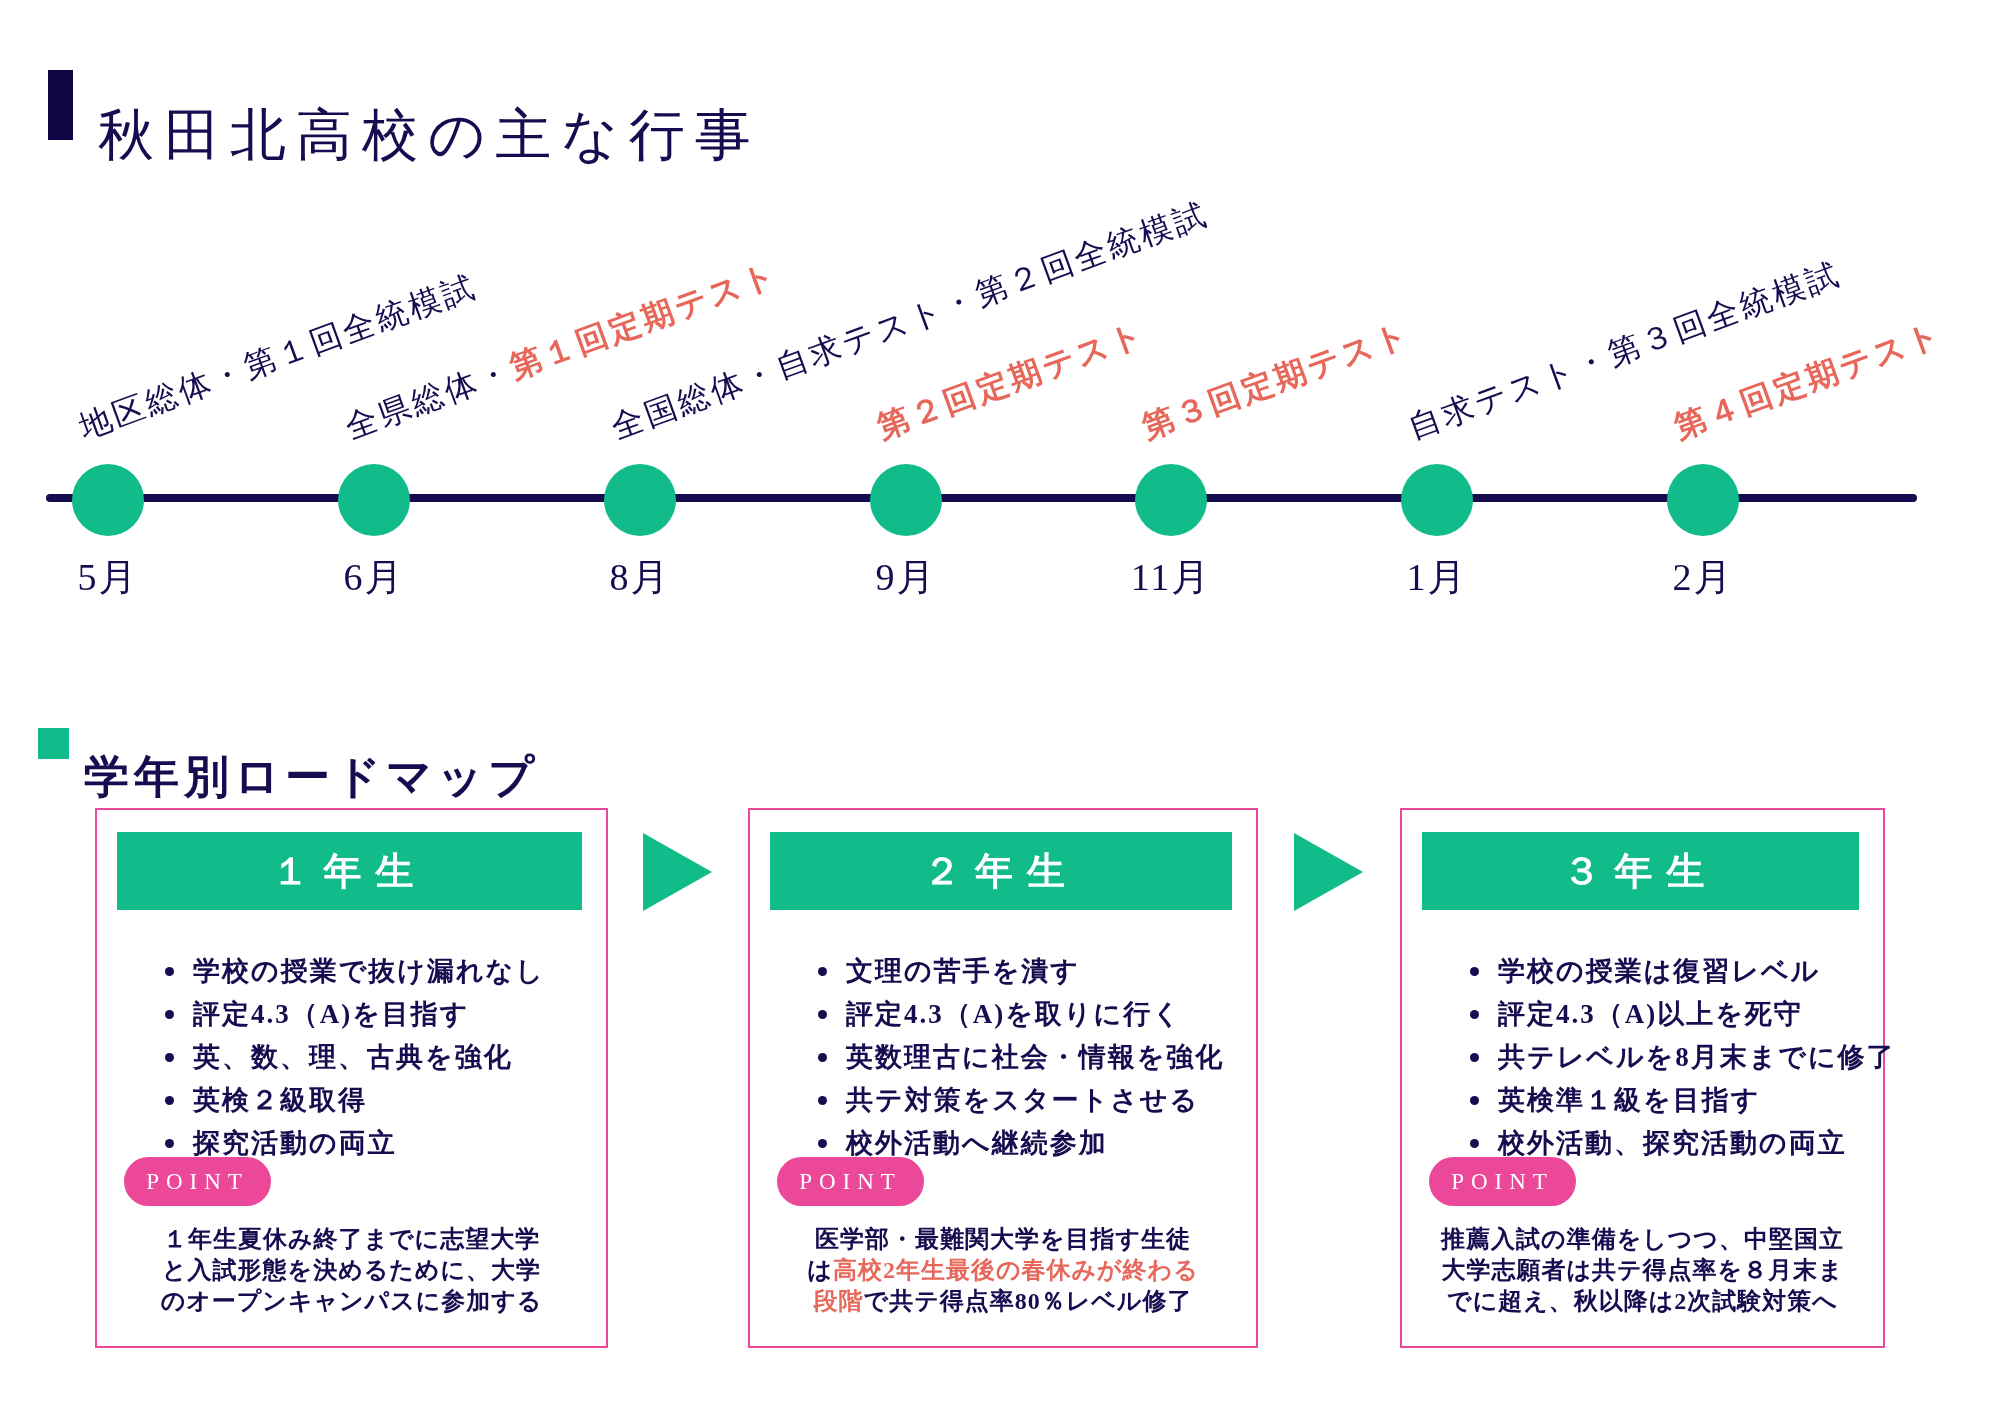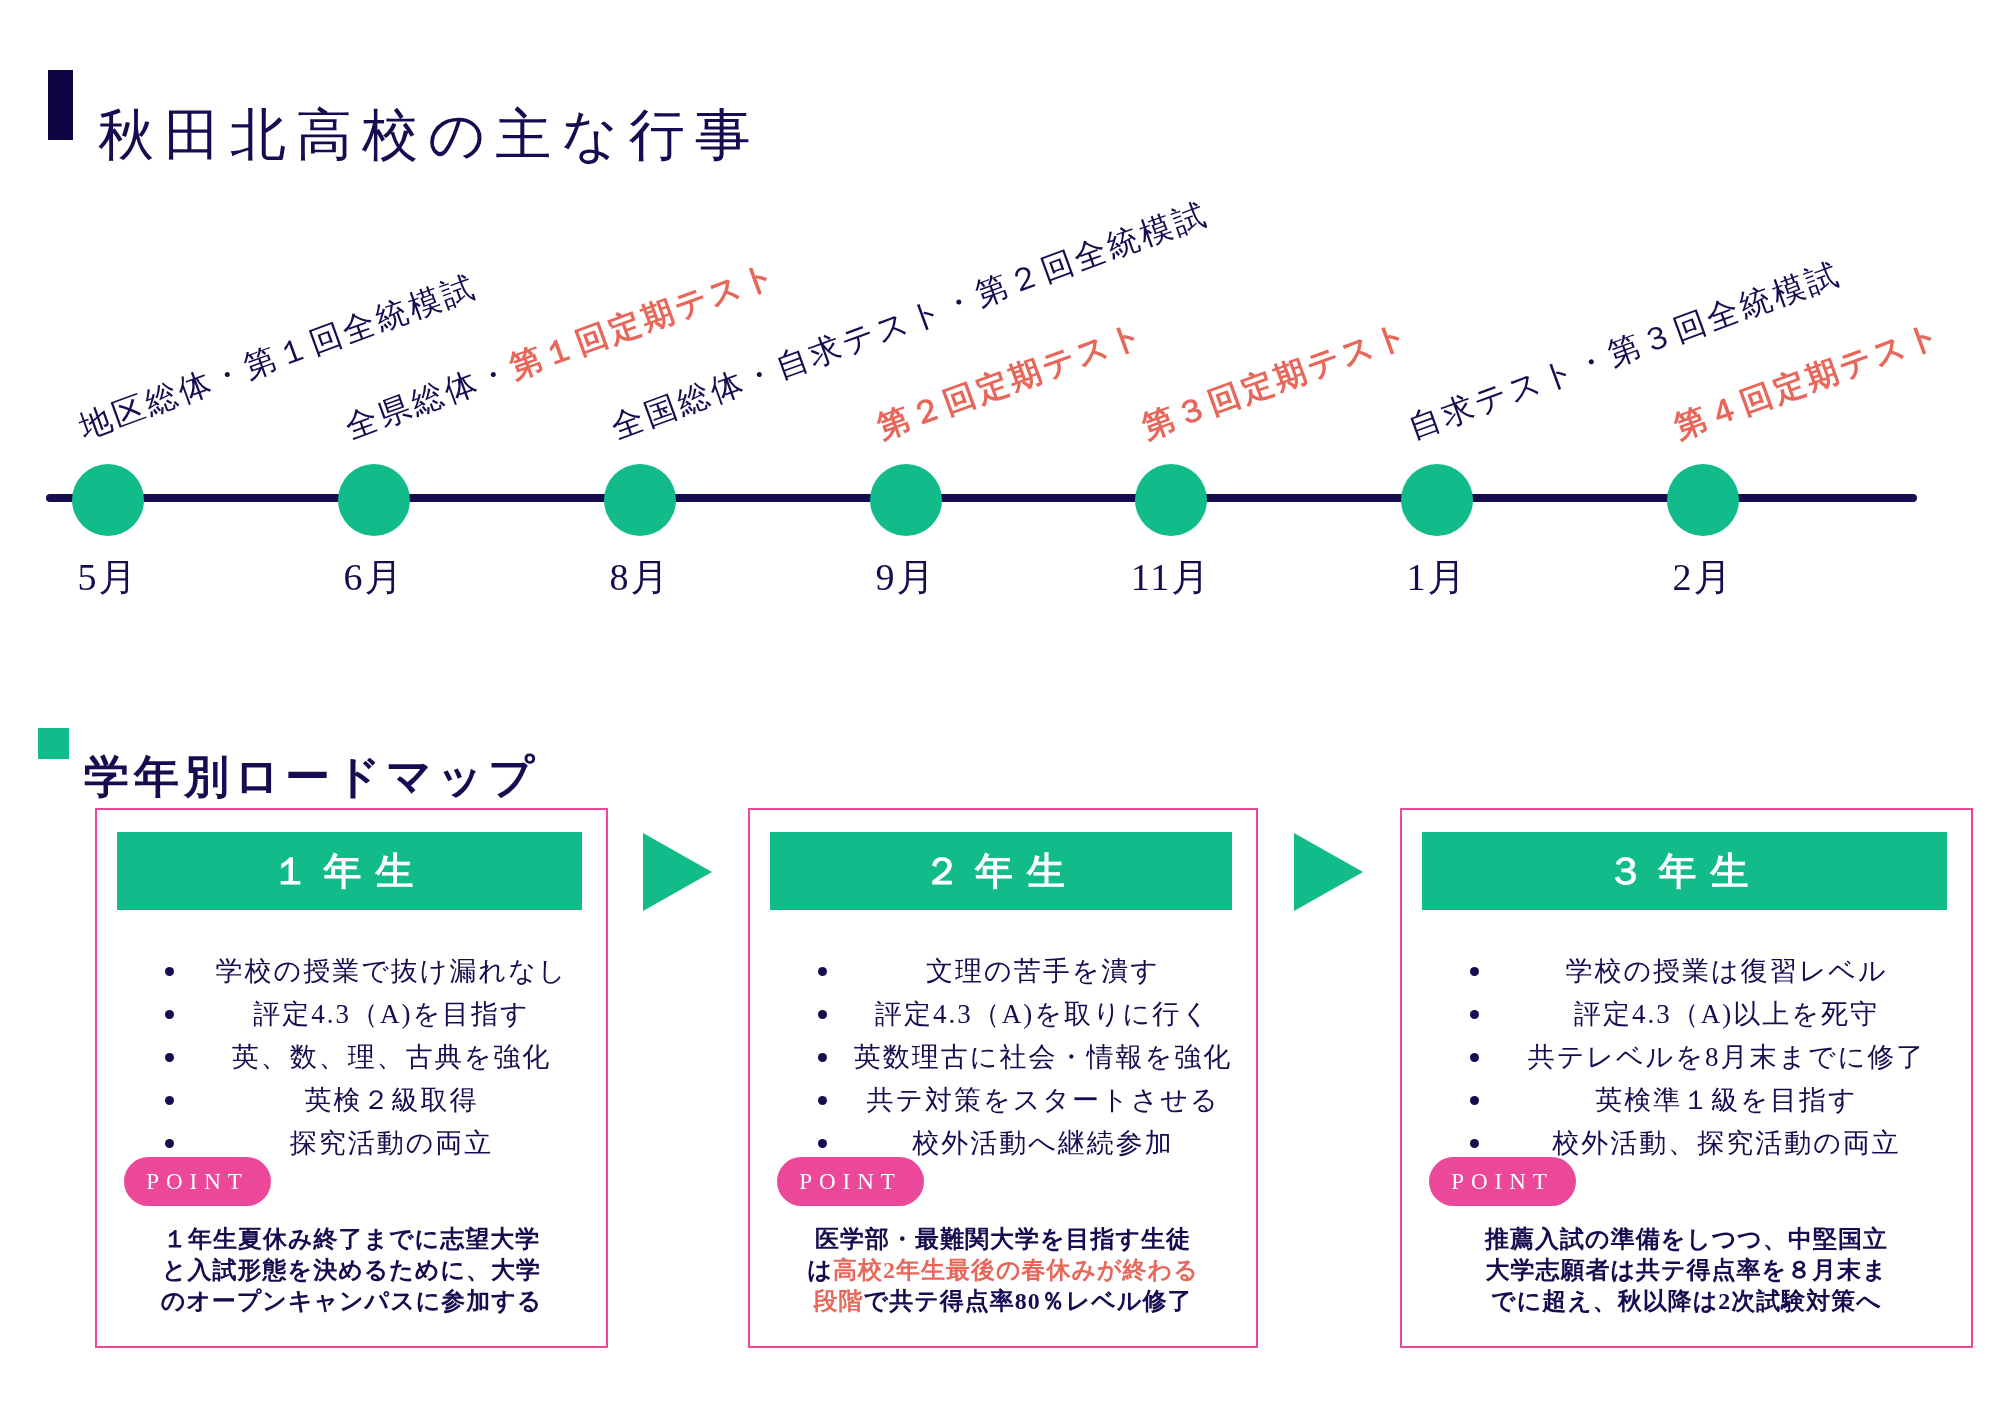--- a/index.html
+++ b/index.html
@@ -22,27 +22,27 @@
             transform-origin:0 100%;white-space:nowrap;font-size:32px;letter-spacing:3px;}
   .l1{left:88px}.l2{left:354px}.l3{left:620px}.l4{left:886px}.l5{left:1151px}.l6{left:1417px}.l7{left:1683px}
   .seg-navy{color:#150D4F;}
   .seg-red{color:#E7685A;font-weight:700;}
 
   
   .roadmap-square{position:absolute;left:38px;top:728px;width:31px;height:31px;background:#12BC8A;}
   .roadmap-heading{position:absolute;left:84px;top:710px;font-size:45px;font-weight:700;letter-spacing:5px;white-space:nowrap;}
 
   .card{position:absolute;top:808px;height:540px;background:#ffffff;border:2px solid #ec4899;box-sizing:border-box;}
-  .c1{left:95px;width:513px}.c2{left:748px;width:510px}.c3{left:1400px;width:573px}
+  .c1{left:95px;width:513px}.c2{left:748px;width:510px}.c3{left:1400px;width:485px}
 
   .card-band{position:absolute;top:22px;left:20px;right:24px;height:78px;background:#12BC8A;color:#ffffff;
              text-align:center;line-height:78px;font-size:38px;letter-spacing:14px;font-weight:600;}
 
   .card-list{position:absolute;top:140px;left:60px;right:16px;list-style:none;margin:0;padding:0;}
-  .card-list li{position:relative;padding-left:36px;font-size:27px;line-height:43px;font-weight:400;letter-spacing:2px;white-space:nowrap;text-align:center;}
+  .card-list li{position:relative;padding-left:36px;font-size:27px;line-height:43px;font-weight:700;letter-spacing:2px;white-space:nowrap;}
   .card-list li::before{content:"";position:absolute;left:8px;top:17px;width:9px;height:9px;border-radius:50%;background:#150D4F;}
 
   .point-badge{position:absolute;top:347px;left:27px;width:147px;height:49px;border-radius:26px;background:#ec4899;
                color:#ffffff;text-align:center;line-height:49px;font-size:23px;letter-spacing:7px;font-weight:400;}
   .point-text{position:absolute;top:414px;left:6px;right:6px;text-align:center;font-size:24px;line-height:31px;
               font-weight:600;letter-spacing:1px;font-family:Liberation Serif, serif;}
   .pt-line{white-space:nowrap;}
 
   .arrow{position:absolute;top:833px;width:0;height:0;border-top:39px solid transparent;
          border-bottom:39px solid transparent;border-left:69px solid #12BC8A;}

